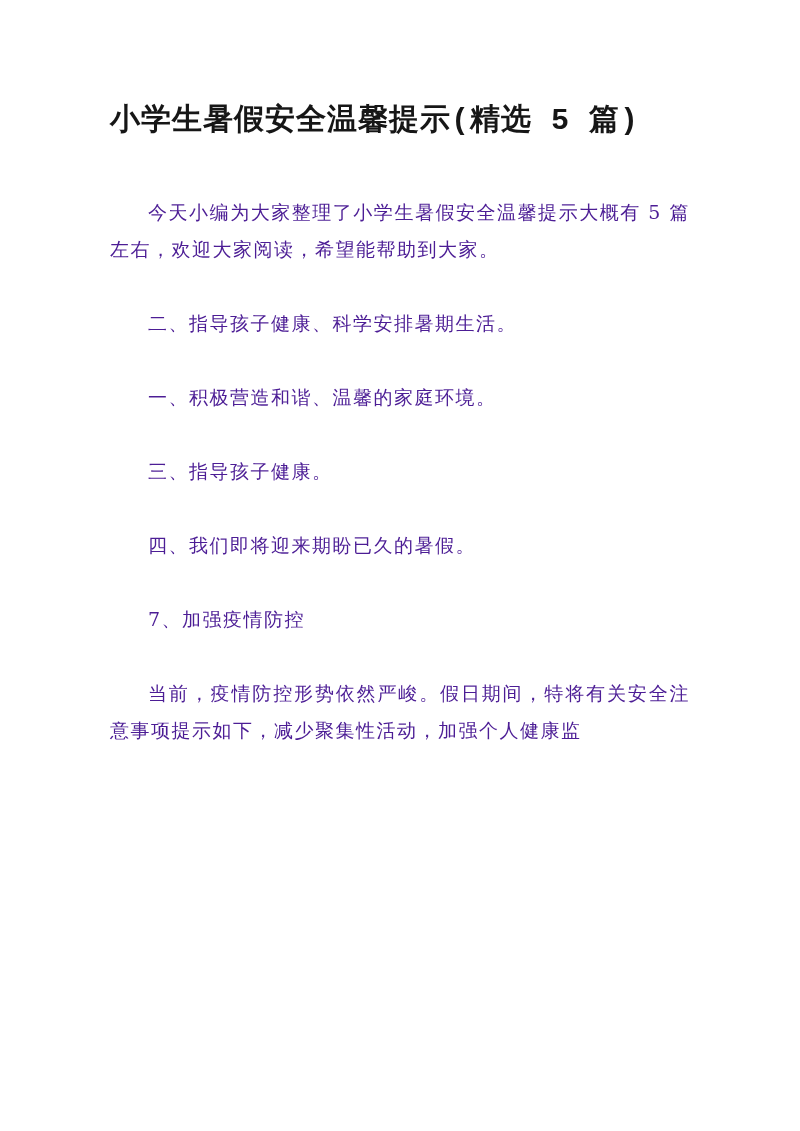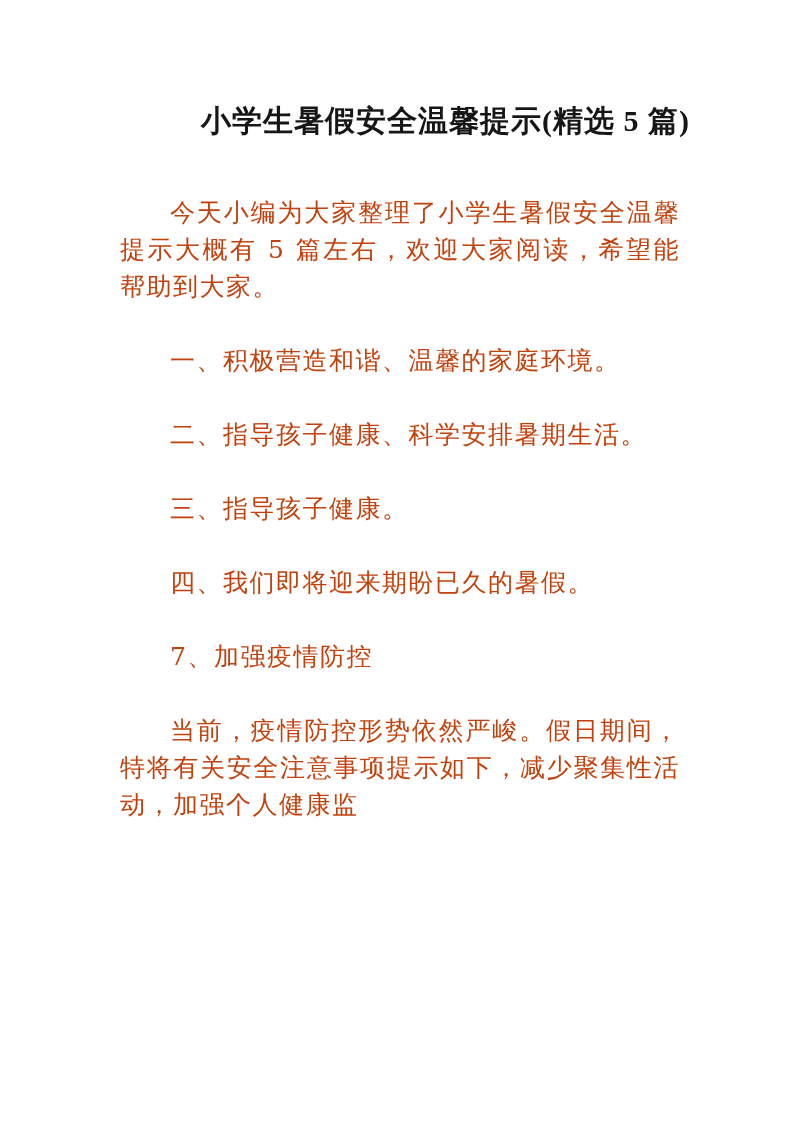--- a/index.html
+++ b/index.html
@@ -17,52 +17,52 @@
     padding: 98px 110px 0 110px;
     overflow: hidden;
     font-family: "DejaVu Serif", "Liberation Serif", serif;
     color: #3d3d3d;
   }
   .doc-title {
     margin: 0 0 50px 0;
     font-size: 30px;
     line-height: 46px;
     font-weight: bold;
-    text-align: right;
+    text-align: left;
     letter-spacing: 1px;
     color: #161616;
-    font-family: Liberation Serif, serif;
+    font-family: Liberation Mono, monospace;
   }
   .para {
-    margin: 10px;
-    font-size: 25px;
+    margin: 0;
+    font-size: 19px;
     line-height: 37px;
     letter-spacing: 1.5px;
     text-align: justify;
     text-indent: 2em;
-    color: #c2410c;
+    color: #4c1d95;
   }
   .gap-after {
     margin-bottom: 37px;
   }
 </style>
 </head>
 <body>
 
 <div class="page">
 
   <h1 class="doc-title">小学生暑假安全温馨提示(精选 5 篇)</h1>
 
   <p class="para gap-after">今天小编为大家整理了小学生暑假安全温馨提示大概有 5 篇左右，欢迎大家阅读，希望能帮助到大家。</p>
 
 
 
+  <p class="para gap-after">二、指导孩子健康、科学安排暑期生活。</p>
+
   <p class="para gap-after">一、积极营造和谐、温馨的家庭环境。</p>
-
-  <p class="para gap-after">二、指导孩子健康、科学安排暑期生活。</p>
 
   <p class="para gap-after">三、指导孩子健康。</p>
 
   <p class="para gap-after">四、我们即将迎来期盼已久的暑假。</p>
 
   <p class="para gap-after">7、加强疫情防控</p>
 
   <p class="para">当前，疫情防控形势依然严峻。假日期间，特将有关安全注意事项提示如下，减少聚集性活动，加强个人健康监</p>
 
 </div>

